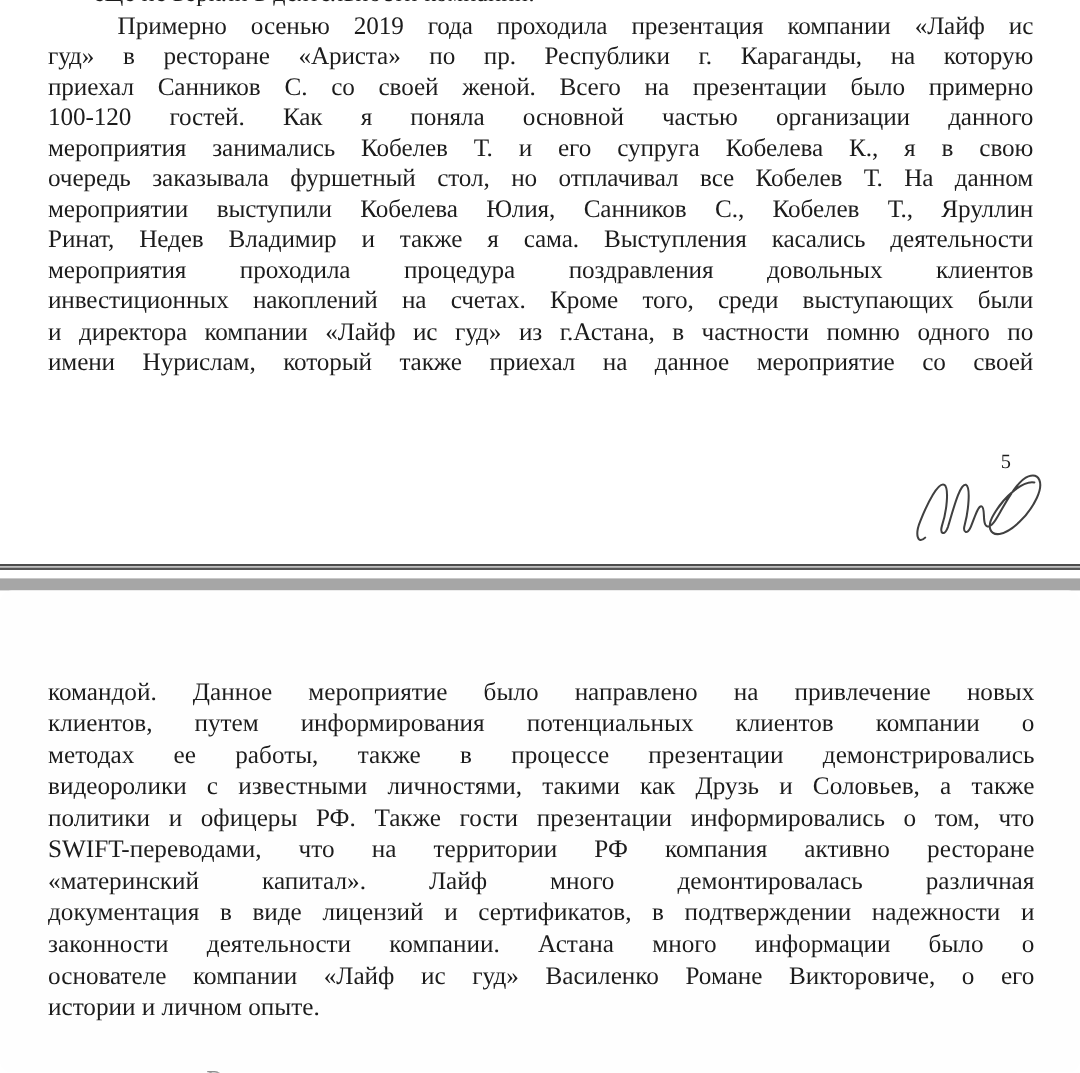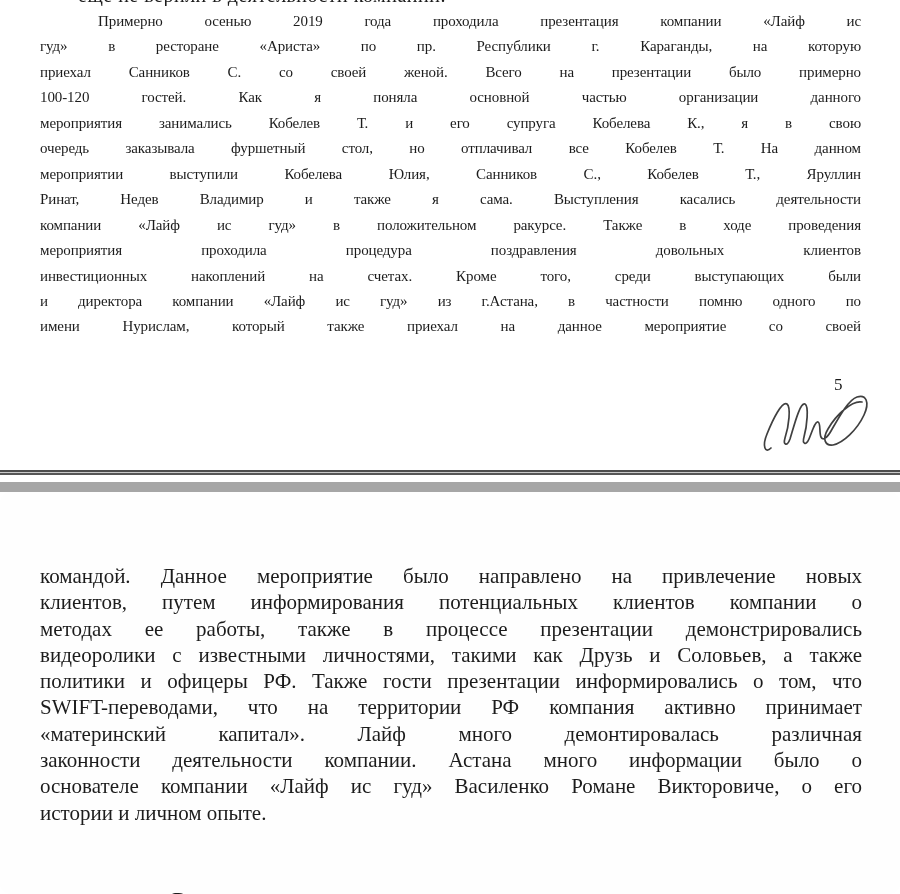--- a/index.html
+++ b/index.html
@@ -32,21 +32,21 @@
     font-size: 20px;
     letter-spacing: 0.5px;
     white-space: nowrap;
   }
   .page1 .textblock {
     position: absolute;
     top: 9px; left: 40px;
     width: 821px;
   }
   .page1 .line {
-    font-size: 15px;
+    font-size: 21px;
     line-height: 25.45px;
     text-align: justify;
     text-align-last: justify;
     letter-spacing: -0.1px;
     white-space: nowrap;
   }
   .page1 .line:first-child { text-indent: 58px; }
 
   .pagenum {
     position: absolute;
@@ -112,21 +112,20 @@
 
     <div class="textblock">
         <div class="line">Примерно осенью 2019 года проходила презентация компании «Лайф ис</div>
         <div class="line">гуд» в ресторане «Ариста» по пр. Республики г. Караганды, на которую</div>
         <div class="line">приехал Санников С. со своей женой. Всего на презентации было примерно</div>
         <div class="line">100-120 гостей. Как я поняла основной частью организации данного</div>
         <div class="line">мероприятия занимались Кобелев Т. и его супруга Кобелева К., я в свою</div>
         <div class="line">очередь заказывала фуршетный стол, но отплачивал все Кобелев Т. На данном</div>
         <div class="line">мероприятии выступили Кобелева Юлия, Санников С., Кобелев Т., Яруллин</div>
         <div class="line">Ринат, Недев Владимир и также я сама. Выступления касались деятельности</div>
-        <div class="line">компании «Лайф ис гуд» в положительном ракурсе. Также в ходе проведения</div>
         <div class="line">мероприятия проходила процедура поздравления довольных клиентов</div>
         <div class="line">инвестиционных накоплений на счетах. Кроме того, среди выступающих были</div>
         <div class="line">и директора компании «Лайф ис гуд» из г.Астана, в частности помню одного по</div>
         <div class="line">имени Нурислам, который также приехал на данное мероприятие со своей</div>
       </div>
 
     <div class="pagenum">5</div>
 
     <svg class="sig" viewBox="0 0 122 68" xmlns="http://www.w3.org/2000/svg">
       <g fill="none" stroke="#2b2b2b" stroke-width="1.7" stroke-linecap="round" opacity="0.9">
@@ -140,22 +139,23 @@
   <div class="divider rule-dark-b"></div>
   <div class="divider band-gray"></div>
 
   <div class="page2">
     <div class="textblock">
         <div class="line">командой. Данное мероприятие было направлено на привлечение новых</div>
         <div class="line">клиентов, путем информирования потенциальных клиентов компании о</div>
         <div class="line">методах ее работы, также в процессе презентации демонстрировались</div>
         <div class="line">видеоролики с известными личностями, такими как Друзь и Соловьев, а также</div>
         <div class="line">политики и офицеры РФ. Также гости презентации информировались о том, что</div>
-        <div class="line">SWIFT-переводами, что на территории РФ компания активно принимает</div>
+        <div class="line">SWIFT-переводами, что на территории РФ компания активно ресторане</div>
         <div class="line">«материнский капитал». Лайф много демонтировалась различная</div>
+        <div class="line">документация в виде лицензий и сертификатов, в подтверждении надежности и</div>
         <div class="line">законности деятельности компании. Астана много информации было о</div>
         <div class="line">основателе компании «Лайф ис гуд» Василенко Романе Викторовиче, о его</div>
         <div class="line">истории и личном опыте.</div>
       </div>
 
     <div class="clip-bottom">
       <span class="frag">В</span>
     </div>
   </div>
 

